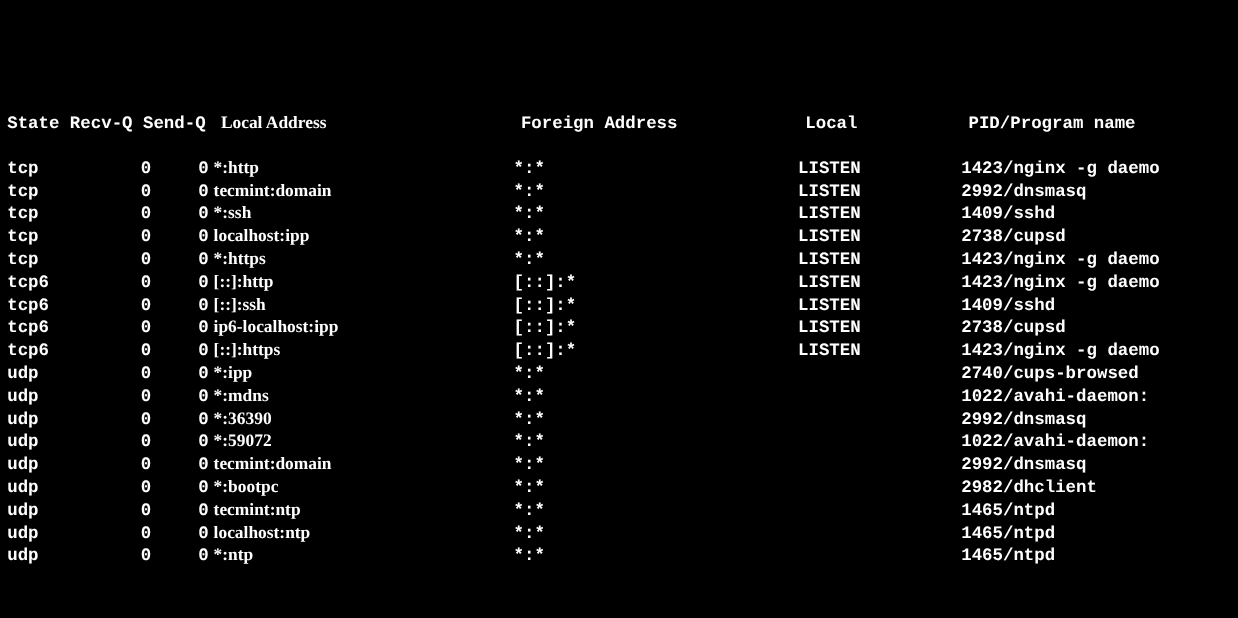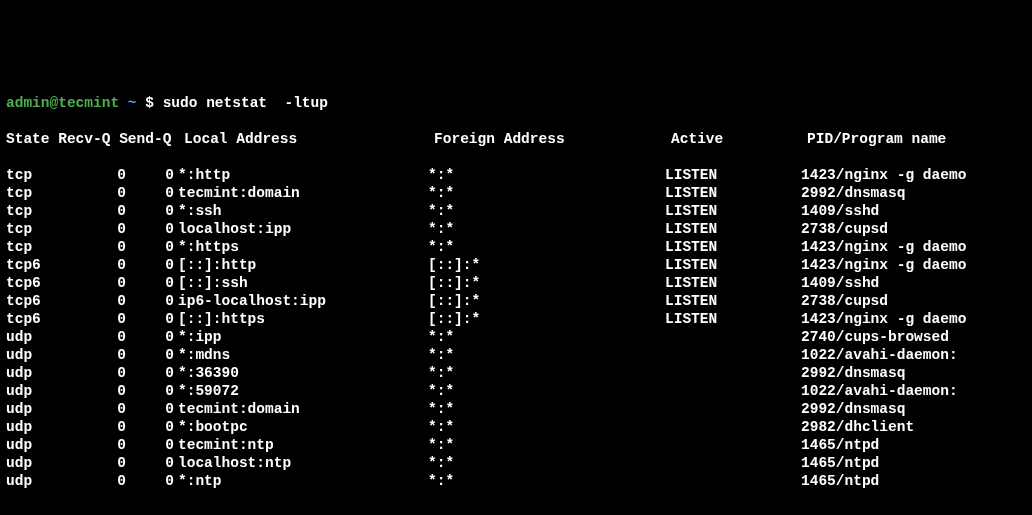--- a/index.html
+++ b/index.html
@@ -13,31 +13,30 @@
       white-space: pre;
       font-weight: bold;
     }
     .green { color: #4caf50; }
     .blue { color: #5c9eff; }
     .white { color: #fff; }
     .row { display: block; }
     .col-proto { display: inline-block; width: 58px; }
     .col-recvq { display: inline-block; width: 62px; text-align: right; }
     .col-sendq { display: inline-block; width: 48px; text-align: right; }
-    .col-local { display: inline-block; width: 250px; padding-left: 4px;}
+    .col-local { display: inline-block; width: 250px; padding-left: 4px; font-family: Liberation Serif, serif;}
     .col-foreign { display: inline-block; width: 237px; }
     .col-state { display: inline-block; width: 120px; }
     .col-pid { display: inline-block; padding-left: 16px; }
   </style>
 </head>
 <body>
 
 
 
 <div>
-<span class="row"><span class="green">admin@tecmint</span><span class="white"> </span><span class="blue">~</span><span class="white"> $ </span><span class="white">sudo netstat  -ltup</span></span>
-<span class="row"><span>State</span> <span>Recv-Q</span> <span>Send-Q</span> <span class="col-local">Local Address</span><span class="col-foreign">Foreign Address</span><span class="col-state">Active</span><span class="col-pid">PID/Program name</span></span>
+<span class="row"><span>State</span> <span>Recv-Q</span> <span>Send-Q</span> <span class="col-local">Local Address</span><span class="col-foreign">Foreign Address</span><span class="col-state">Local</span><span class="col-pid">PID/Program name</span></span>
 <div id="rows-container"><span class="row"><span class="col-proto">tcp</span><span class="col-recvq">0</span><span class="col-sendq">0</span><span class="col-local">*:http</span><span class="col-foreign">*:*</span><span class="col-state">LISTEN</span><span class="col-pid">1423/nginx -g daemo</span></span><span class="row"><span class="col-proto">tcp</span><span class="col-recvq">0</span><span class="col-sendq">0</span><span class="col-local">tecmint:domain</span><span class="col-foreign">*:*</span><span class="col-state">LISTEN</span><span class="col-pid">2992/dnsmasq</span></span><span class="row"><span class="col-proto">tcp</span><span class="col-recvq">0</span><span class="col-sendq">0</span><span class="col-local">*:ssh</span><span class="col-foreign">*:*</span><span class="col-state">LISTEN</span><span class="col-pid">1409/sshd</span></span><span class="row"><span class="col-proto">tcp</span><span class="col-recvq">0</span><span class="col-sendq">0</span><span class="col-local">localhost:ipp</span><span class="col-foreign">*:*</span><span class="col-state">LISTEN</span><span class="col-pid">2738/cupsd</span></span><span class="row"><span class="col-proto">tcp</span><span class="col-recvq">0</span><span class="col-sendq">0</span><span class="col-local">*:https</span><span class="col-foreign">*:*</span><span class="col-state">LISTEN</span><span class="col-pid">1423/nginx -g daemo</span></span><span class="row"><span class="col-proto">tcp6</span><span class="col-recvq">0</span><span class="col-sendq">0</span><span class="col-local">[::]:http</span><span class="col-foreign">[::]:*</span><span class="col-state">LISTEN</span><span class="col-pid">1423/nginx -g daemo</span></span><span class="row"><span class="col-proto">tcp6</span><span class="col-recvq">0</span><span class="col-sendq">0</span><span class="col-local">[::]:ssh</span><span class="col-foreign">[::]:*</span><span class="col-state">LISTEN</span><span class="col-pid">1409/sshd</span></span><span class="row"><span class="col-proto">tcp6</span><span class="col-recvq">0</span><span class="col-sendq">0</span><span class="col-local">ip6-localhost:ipp</span><span class="col-foreign">[::]:*</span><span class="col-state">LISTEN</span><span class="col-pid">2738/cupsd</span></span><span class="row"><span class="col-proto">tcp6</span><span class="col-recvq">0</span><span class="col-sendq">0</span><span class="col-local">[::]:https</span><span class="col-foreign">[::]:*</span><span class="col-state">LISTEN</span><span class="col-pid">1423/nginx -g daemo</span></span><span class="row"><span class="col-proto">udp</span><span class="col-recvq">0</span><span class="col-sendq">0</span><span class="col-local">*:ipp</span><span class="col-foreign">*:*</span><span class="col-state"></span><span class="col-pid">2740/cups-browsed</span></span><span class="row"><span class="col-proto">udp</span><span class="col-recvq">0</span><span class="col-sendq">0</span><span class="col-local">*:mdns</span><span class="col-foreign">*:*</span><span class="col-state"></span><span class="col-pid">1022/avahi-daemon:</span></span><span class="row"><span class="col-proto">udp</span><span class="col-recvq">0</span><span class="col-sendq">0</span><span class="col-local">*:36390</span><span class="col-foreign">*:*</span><span class="col-state"></span><span class="col-pid">2992/dnsmasq</span></span><span class="row"><span class="col-proto">udp</span><span class="col-recvq">0</span><span class="col-sendq">0</span><span class="col-local">*:59072</span><span class="col-foreign">*:*</span><span class="col-state"></span><span class="col-pid">1022/avahi-daemon:</span></span><span class="row"><span class="col-proto">udp</span><span class="col-recvq">0</span><span class="col-sendq">0</span><span class="col-local">tecmint:domain</span><span class="col-foreign">*:*</span><span class="col-state"></span><span class="col-pid">2992/dnsmasq</span></span><span class="row"><span class="col-proto">udp</span><span class="col-recvq">0</span><span class="col-sendq">0</span><span class="col-local">*:bootpc</span><span class="col-foreign">*:*</span><span class="col-state"></span><span class="col-pid">2982/dhclient</span></span><span class="row"><span class="col-proto">udp</span><span class="col-recvq">0</span><span class="col-sendq">0</span><span class="col-local">tecmint:ntp</span><span class="col-foreign">*:*</span><span class="col-state"></span><span class="col-pid">1465/ntpd</span></span><span class="row"><span class="col-proto">udp</span><span class="col-recvq">0</span><span class="col-sendq">0</span><span class="col-local">localhost:ntp</span><span class="col-foreign">*:*</span><span class="col-state"></span><span class="col-pid">1465/ntpd</span></span><span class="row"><span class="col-proto">udp</span><span class="col-recvq">0</span><span class="col-sendq">0</span><span class="col-local">*:ntp</span><span class="col-foreign">*:*</span><span class="col-state"></span><span class="col-pid">1465/ntpd</span></span></div>
 
 </div>
 
 
 
 
 </body></html>

